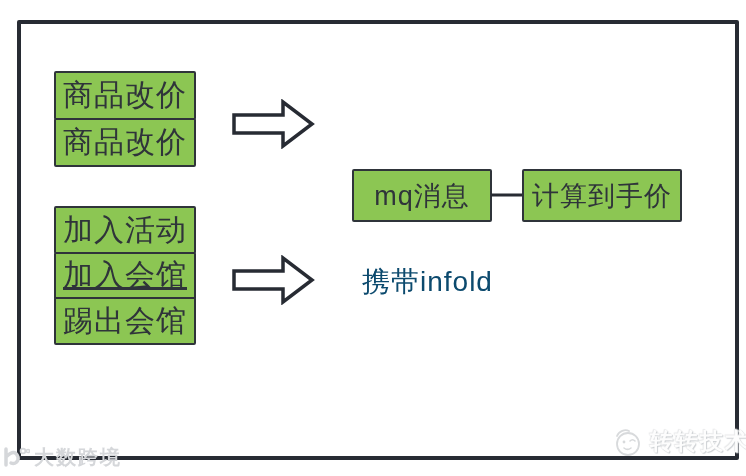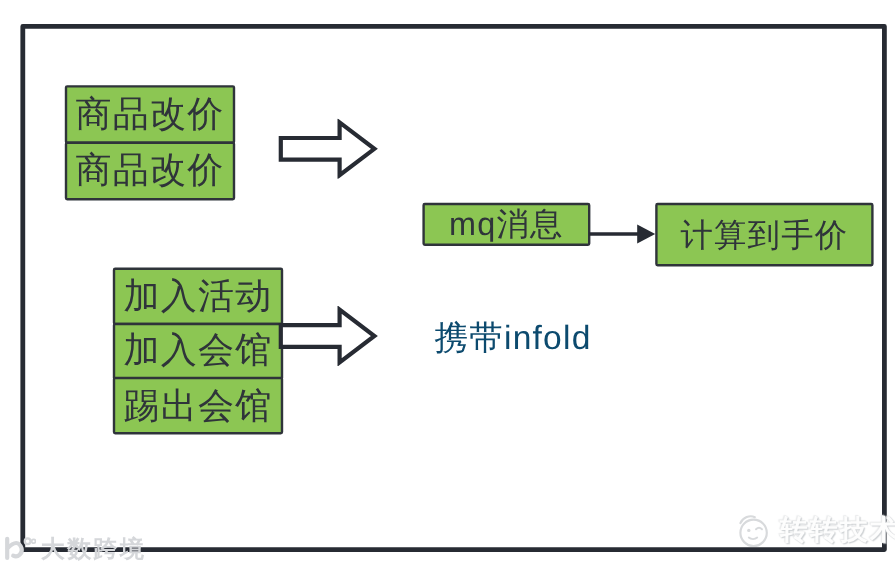--- a/index.html
+++ b/index.html
@@ -99,32 +99,32 @@
 
   <div class="vstack" style="left:54px; top:71px;">
     <div class="gbox" style="height:49px;">商品改价</div>
     <div class="gbox" style="height:49px;">商品改价</div>
   </div>
 
   <svg class="abs" style="left:231px; top:99px;" width="84" height="50" viewBox="0 0 84 50">
     <polygon points="3,16 52,16 52,3 81,25 52,47 52,34 3,34" fill="#ffffff" stroke="#272b33" stroke-width="3.5" stroke-linejoin="miter"></polygon>
   </svg>
 
-  <div class="gbox abs" style="left:352px; top:169px; width:140px; height:36px; font-size:27px;text-align:right;">mq消息</div>
+  <div class="gbox abs" style="left:352px; top:169px; width:140px; height:53px; font-size:27px;text-align:right;">mq消息</div>
 
   <svg class="abs" style="left:490px; top:182px;" width="58" height="26" viewBox="0 0 58 26">
     <line x1="1" y1="13" x2="42" y2="13" stroke="#272b33" stroke-width="3"></line>
     <polygon points="41,5 56,13 41,21" fill="#272b33"></polygon>
   </svg>
 
-  <div class="gbox abs" style="left:546px; top:169px; width:182px; height:53px; font-size:27px;">计算到手价</div>
+  <div class="gbox abs" style="left:522px; top:169px; width:160px; height:53px; font-size:27px;">计算到手价</div>
 
-  <div class="vstack" style="left:54px; top:223px;margin-left:40px;">
+  <div class="vstack" style="left:54px; top:206px;">
     <div class="gbox" style="height:48px;">加入活动</div>
-    <div class="gbox" style="height:48px;">加入会馆</div>
+    <div class="gbox" style="height:48px;text-decoration:underline;">加入会馆</div>
     <div class="gbox" style="height:48px;">踢出会馆</div>
   </div>
 
   <svg class="abs" style="left:231px; top:255px;" width="84" height="50" viewBox="0 0 84 50">
     <polygon points="3,16 52,16 52,3 81,25 52,47 52,34 3,34" fill="#ffffff" stroke="#272b33" stroke-width="3.5" stroke-linejoin="miter"></polygon>
   </svg>
 
   <div class="annotation" style="left:362px; top:263px;">携带infold</div>
 
   <div class="watermark">

